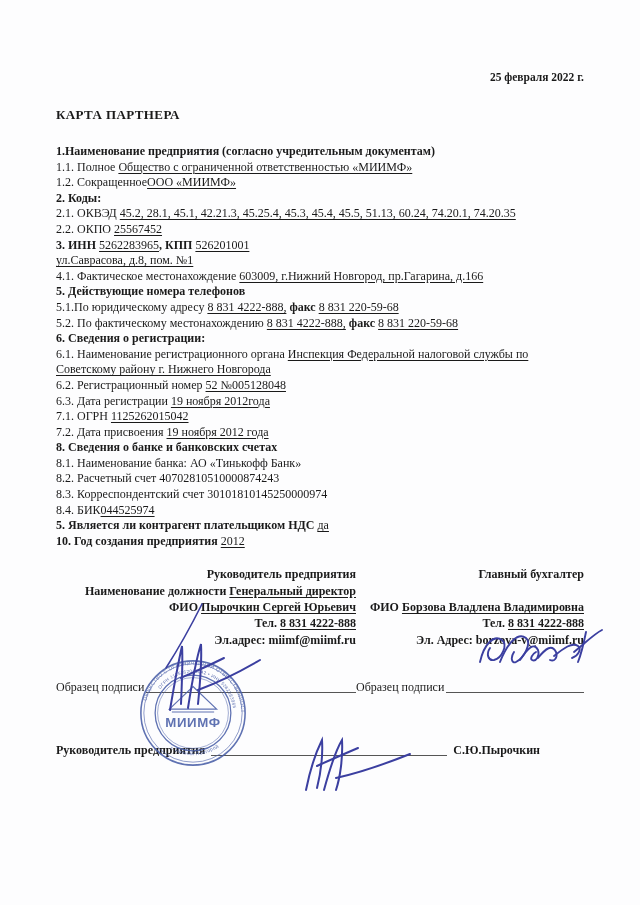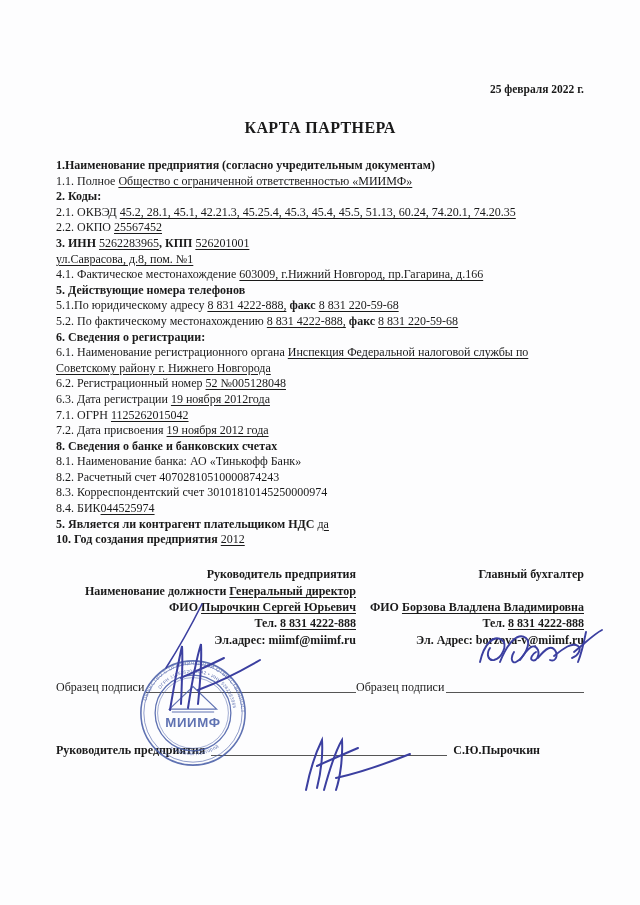--- a/index.html
+++ b/index.html
@@ -20,26 +20,25 @@
     position: absolute;
     left: 56px;
     top: 0;
     width: 528px;
   }
   .doc-date {
     text-align: right;
     font-weight: bold;
     font-size: 11.5px;
     padding-top: 71px;
-    margin-top: 12px;
   }
   .doc-title {
-    text-align: center;
-    font-weight: bold;
-    font-size: 16px;
+    text-align: left;
+    font-weight: bold;
+    font-size: 13px;
     letter-spacing: .4px;
     padding-top: 24px;
   }
   .body-block {
     padding-top: 21px;
   }
   .line {
     font-size: 12px;
     line-height: 15.6px;
     white-space: nowrap;
@@ -151,20 +150,23 @@
     <div class="doc-date">25 февраля 2022 г.</div>
 
     <div class="doc-title">КАРТА ПАРТНЕРА</div>
 
     <div class="body-block">
 
       <div class="line b">1.Наименование предприятия (согласно учредительным документам)</div>
       <div class="line">
         <span>1.1. Полное</span>
         <span class="u">Общество с ограниченной ответственностью «МИИМФ»</span>
+      </div>
+      <div class="line">
+        <span>1.2. Сокращенное</span><span class="u">ООО «МИИМФ»</span>
       </div>
 
       <div class="line b">2. Коды:</div>
       <div class="line">
         <span>2.1. ОКВЭД</span>
         <span class="u">45.2, 28.1, 45.1, 42.21.3, 45.25.4, 45.3, 45.4, 45.5, 51.13, 60.24, 74.20.1, 74.20.35</span>
       </div>
       <div class="line">
         <span>2.2. ОКПО</span>
         <span class="u">25567452</span>

